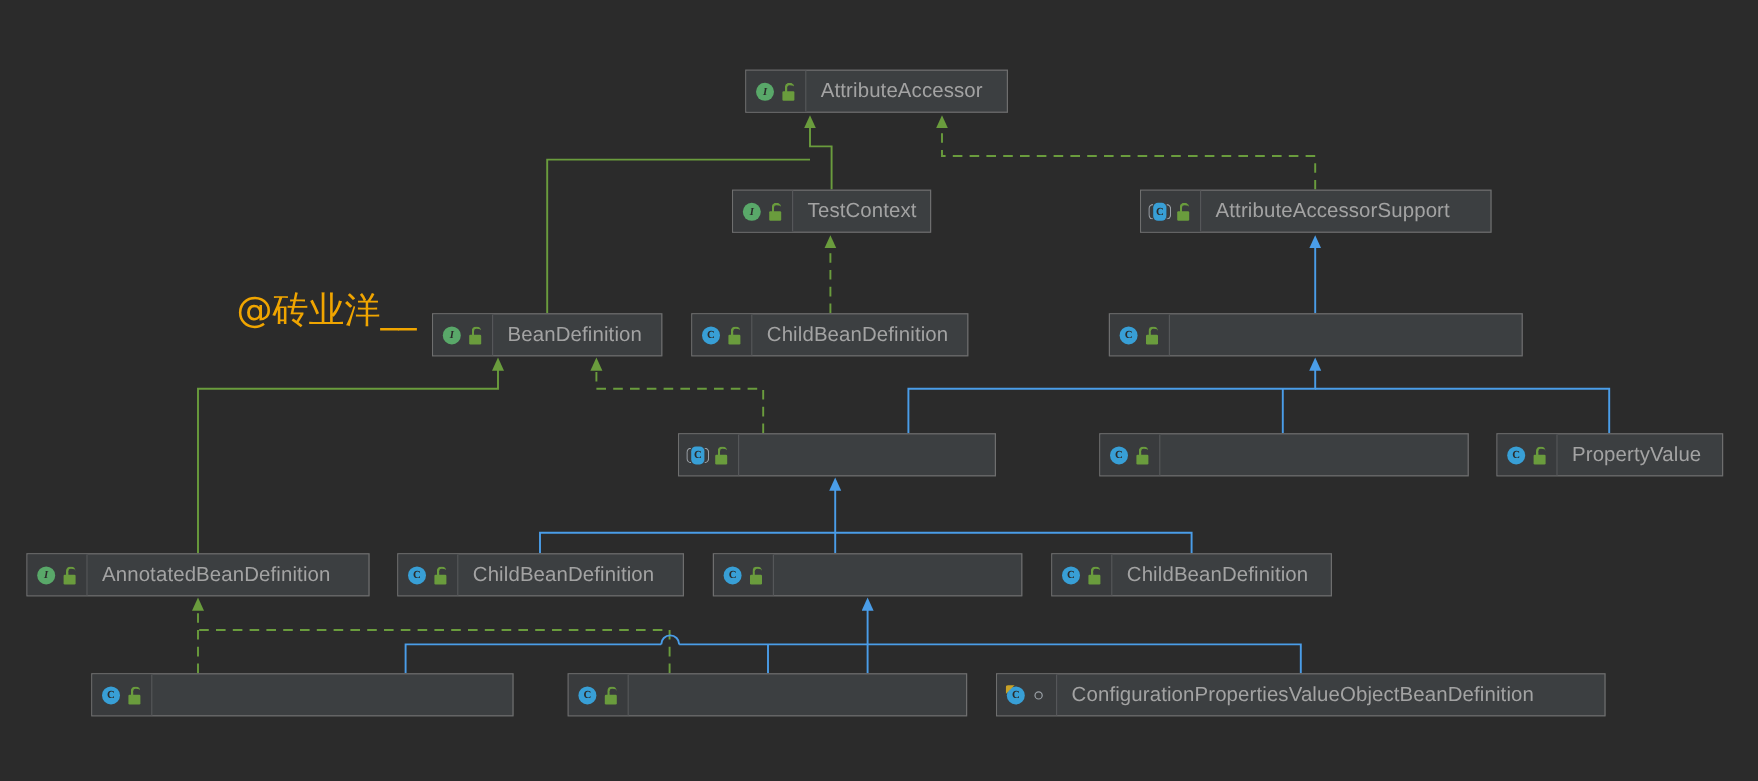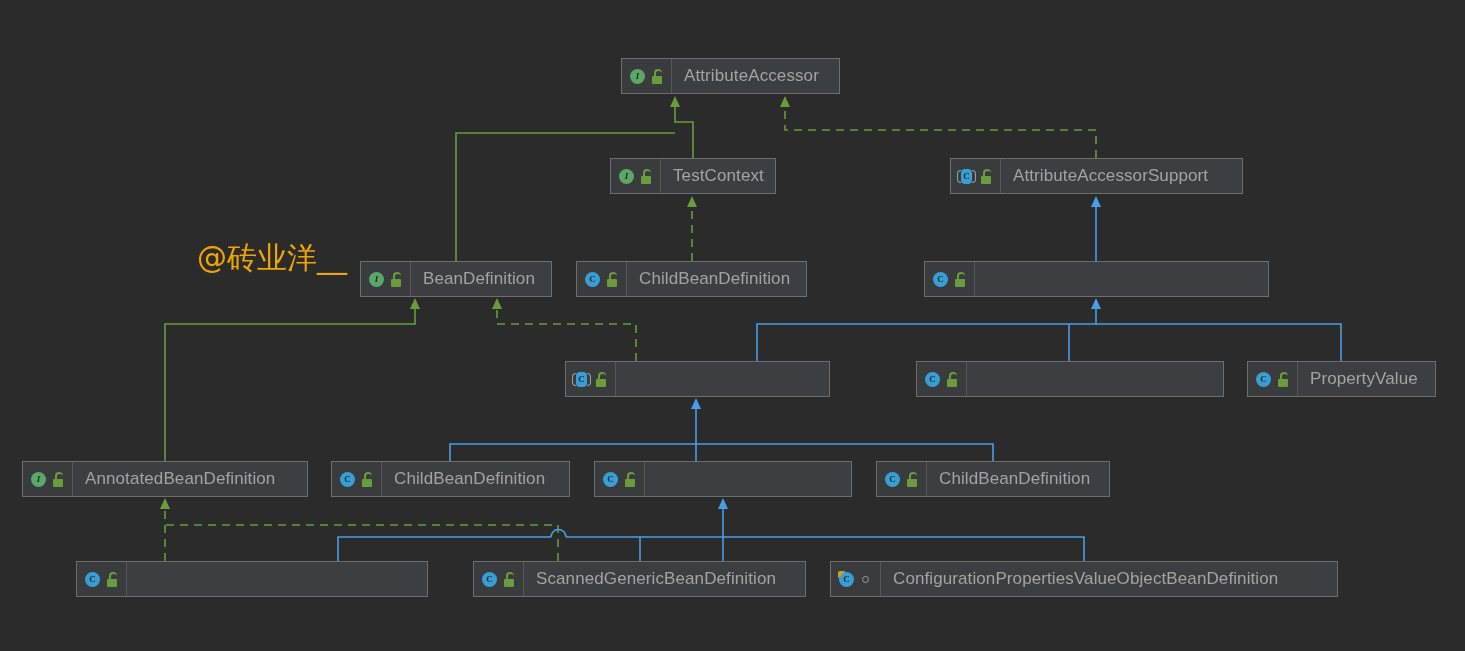--- a/index.html
+++ b/index.html
@@ -414,21 +414,20 @@
       <div class="node" style="left: 473px; top: 561px; width: 333px;">
         <div class="gutter">
           <span class="kind kind-class">
             <span class="disc">C</span>
           </span>
           <span class="vis vis-public">
             <span class="shackle"></span>
             <span class="body"></span>
           </span>
         </div>
-        <div class="label">ScannedGenericBeanDefinition</div>
       </div>
       <div class="node" style="left: 830px; top: 561px; width: 508px;">
         <div class="gutter">
           <span class="kind kind-final">
             <span class="disc">C</span>
             <span class="corner"></span>
           </span>
           <span class="vis vis-package">
             <span class="dot"></span>
           </span>

